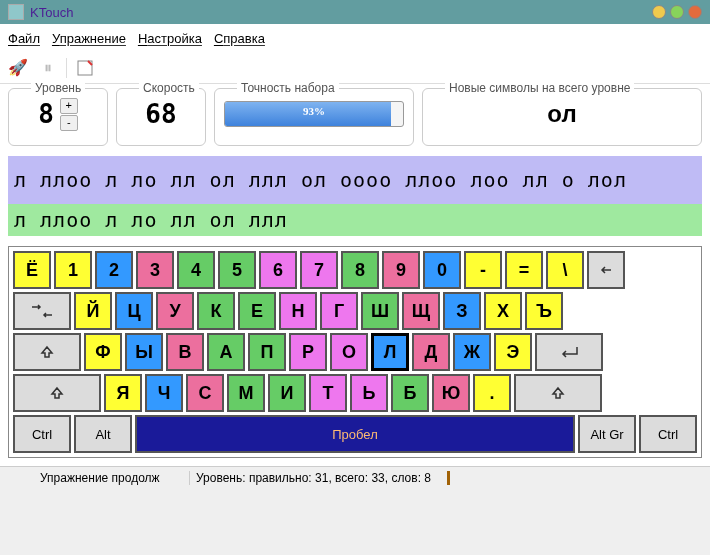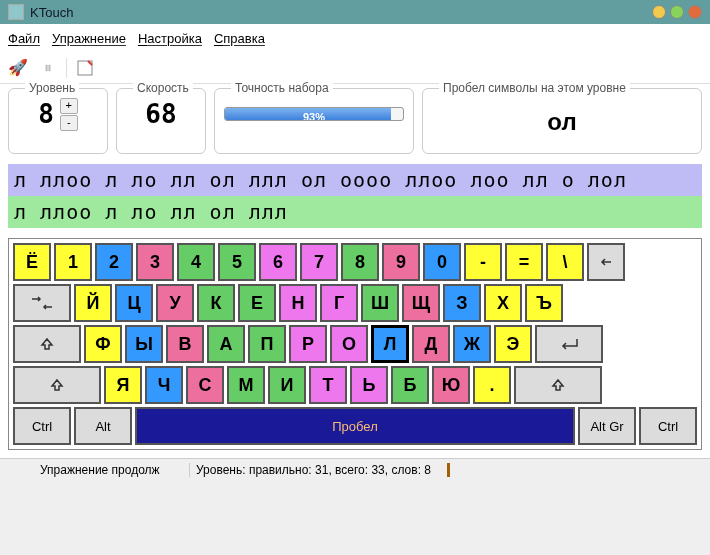--- a/index.html
+++ b/index.html
@@ -1,49 +1,49 @@
 <!DOCTYPE html>
 <html><head>
 <meta charset="utf-8">
 <style>
 * { box-sizing: border-box; margin: 0; padding: 0; }
 body { font-family: sans-serif; font-size: 12px; background: #629da0; width: 710px; height: 555px; overflow: hidden; }
 .window { background: #efefef; width: 710px; height: 555px; }
-.titlebar { background: #629da0; height: 24px; display: flex; align-items: center; padding: 0 8px; color: #0f172a; font-size: 13px; }
+.titlebar { background: #629da0; height: 24px; display: flex; align-items: center; padding: 0 8px; color: #4c1d95; font-size: 13px; }
 .titlebar-icon { width: 16px; height: 16px; margin-right: 6px; background: #8fc7ca; border: 1px solid #aaa; }
 .wincontrols { margin-left: auto; display: flex; gap: 4px; }
 .wc { width: 14px; height: 14px; border-radius: 50%; border: 1px solid #888; }
 .wc-min { background: #f0ca4d; }
 .wc-max { background: #88d35b; }
 .wc-close { background: #e26b3d; }
 .menubar { background: white; height: 28px; display: flex; align-items: center; padding: 4px 8px; gap: 12px; font-size: 13px; }
 .menubar span { text-decoration: underline; text-decoration-color: #333; text-underline-offset: 2px; cursor: pointer; }
 .menubar span::first-letter { text-decoration: underline; }
 .toolbar { background: white; height: 32px; display: flex; align-items: center; padding: 0 6px; gap: 6px; border-bottom: 1px solid #ddd; }
 .tbtn { width: 24px; height: 24px; display: flex; align-items: center; justify-content: center; font-size: 16px; }
 .content { background: white; padding: 4px 8px 8px; }
 .stats-row { display: flex; gap: 8px; margin-bottom: 10px; }
 .stat-box { border: 1px solid #ccc; border-radius: 6px; padding: 4px 8px 10px; position: relative; }
-.stat-label { position: absolute; top: -8px; left: 16px; background: white; padding: 0 4px; font-size: 12px; color: #555; }
+.stat-label { position: absolute; top: -8px; left: 22px; background: white; padding: 0 4px; font-size: 12px; color: #555; }
 .sb-level { width: 100px; }
 .sb-speed { width: 90px; }
 .sb-accuracy { width: 200px; }
 .sb-chars { flex: 1; }
 .level-inner { display: flex; align-items: center; justify-content: center; height: 42px; gap: 4px; }
 .level-num { font-family: monospace; font-size: 26px; font-weight: bold; margin-right: 2px; }
 .spin { display: flex; flex-direction: column; gap: 1px; }
 .spinbtn { width: 18px; height: 16px; border: 1px solid #aaa; background: #f0f0f0; font-size: 11px; line-height: 1; display: flex; align-items: center; justify-content: center; border-radius: 2px; cursor: pointer; }
 .speed-num { font-family: monospace; font-size: 26px; font-weight: bold; text-align: center; height: 42px; display: flex; align-items: center; justify-content: center; }
 .acc-inner { height: 42px; display: flex; align-items: center; justify-content: center; }
-.progress { width: 180px; height: 14px; border: 1px solid #999; border-radius: 3px; background: #f5f5f5; position: relative; overflow: hidden; }
+.progress { width: 180px; height: 26px; border: 1px solid #999; border-radius: 3px; background: #f5f5f5; position: relative; overflow: hidden; font-family: Liberation Serif, serif; }
 .progress-fill { height: 100%; background: linear-gradient(#7eb3f0, #3e82dc); position: relative; }
 .progress-text { position: absolute; left: 0; top: 0; width: 100%; text-align: center; line-height: 18px; font-size: 11px; color: white; font-weight: bold; }
-.new-chars { font-size: 24px; font-weight: bold; text-align: center; height: 42px; display: flex; align-items: center; justify-content: center; margin-top: 8px; }
+.new-chars { font-size: 24px; font-weight: bold; text-align: center; height: 42px; display: flex; align-items: center; justify-content: center; }
 .typing-area { margin-bottom: 10px; }
-.line-target { background: #bfbbf5; padding: 4px 6px; font-size: 20px; font-family: monospace; letter-spacing: 1px; white-space: nowrap; overflow: hidden; }
+.line-target { background: #bfbbf5; padding: 12px 6px; font-size: 20px; font-family: monospace; letter-spacing: 1px; white-space: nowrap; overflow: hidden; }
 .line-typed { background: #9fe99f; padding: 4px 6px; font-size: 20px; font-family: monospace; letter-spacing: 1px; white-space: nowrap; overflow: hidden; }
 .line-typed-wrap { display: flex; }
 .keyboard { border: 1px solid #888; padding: 4px; }
 .krow { display: flex; gap: 3px; margin-bottom: 3px; }
 .krow:last-child { margin-bottom: 0; }
 .key { border: 2px solid #555; height: 38px; display: flex; align-items: center; justify-content: center; font-size: 18px; font-weight: bold; cursor: pointer; }
 .kw1 { width: 38px; }
 .kw15 { width: 58px; text-align: right; }
 .kw175 { width: 68px; }
 .kw225 { width: 88px; }
@@ -115,21 +115,21 @@
       <div class="stat-box sb-accuracy">
         <div class="stat-label">Точность набора</div>
         <div class="acc-inner">
           <div class="progress">
             <div class="progress-fill" id="acc-fill" style="width: 93%;"></div>
             <div class="progress-text">93%</div>
           </div>
         </div>
       </div>
       <div class="stat-box sb-chars">
-        <div class="stat-label">Пробел символы на этом уровне</div>
+        <div class="stat-label">Новые символы на всего уровне</div>
         <div class="new-chars">ол</div>
       </div>
     </div>
 
     <div class="typing-area">
       <div class="line-target">л ллоо л ло лл ол ллл ол оооо ллоо лоо лл о лол</div>
       <div class="line-typed-wrap">
         <div class="line-typed" style="flex:1;">л ллоо л ло лл ол ллл</div>
       </div>
     </div>

